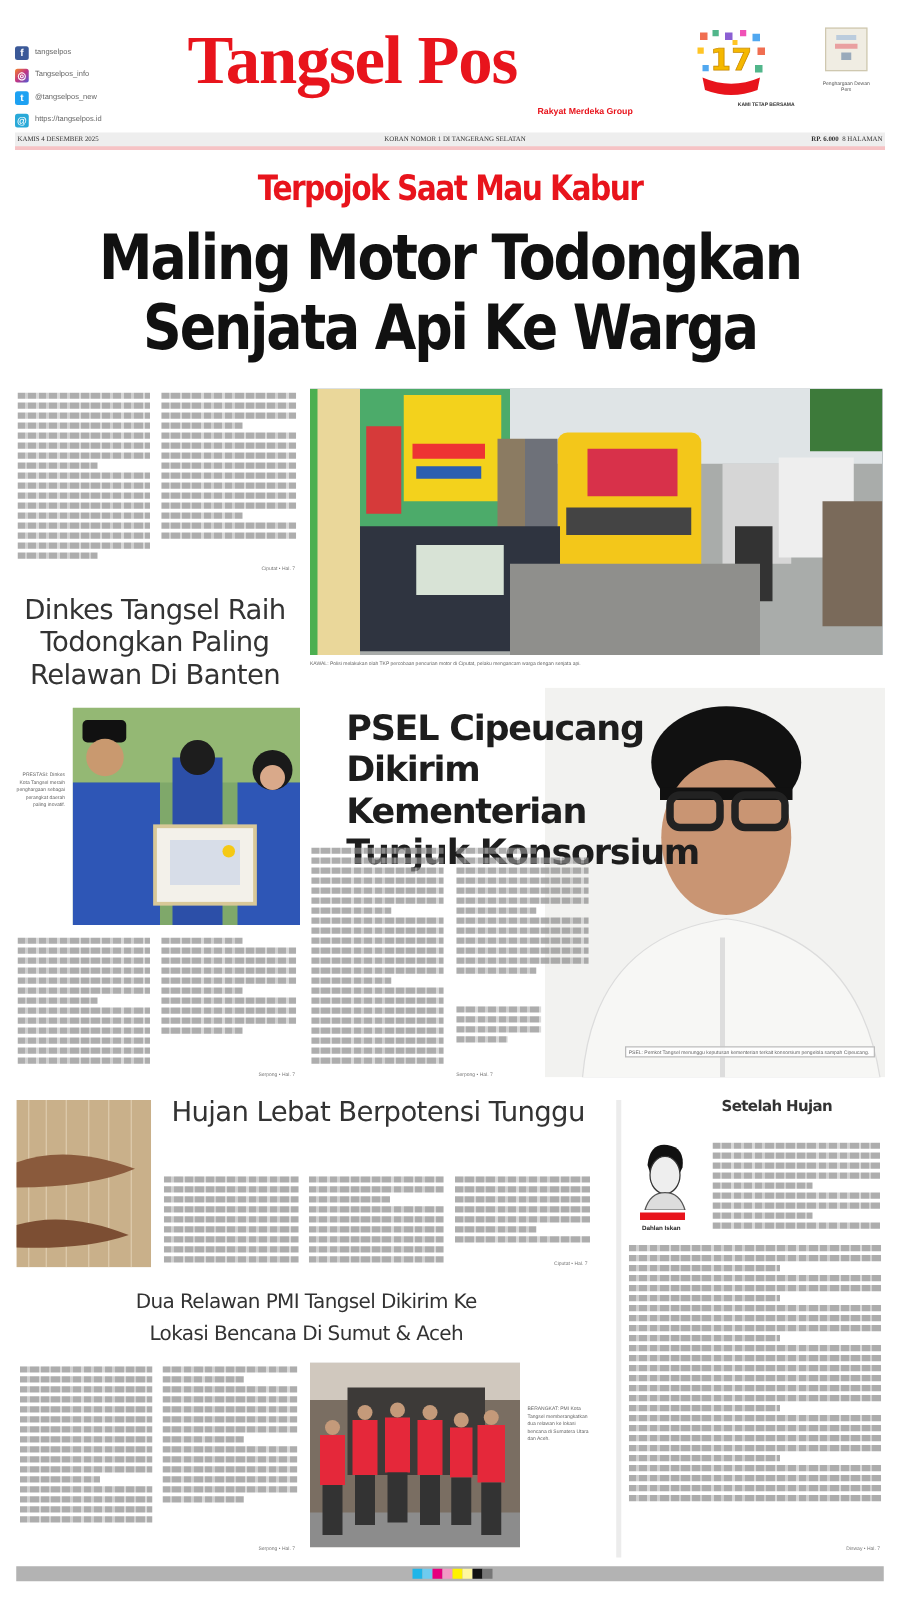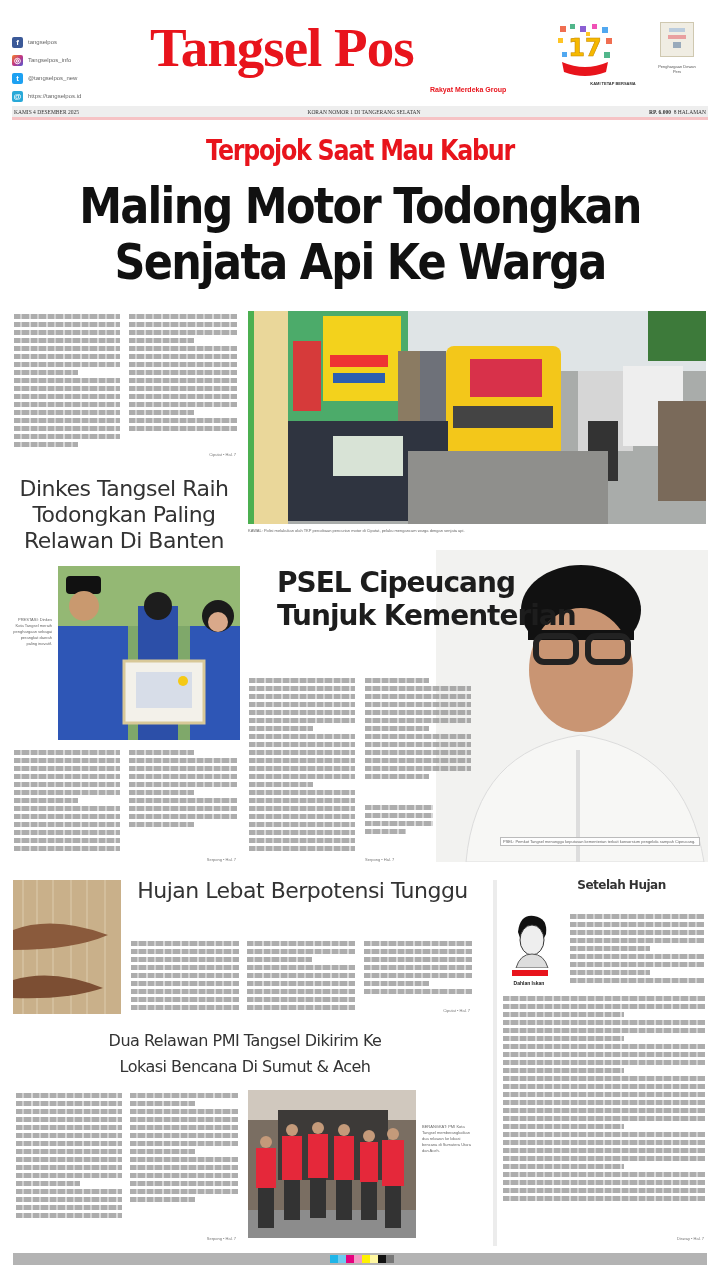--- a/index.html
+++ b/index.html
@@ -234,21 +234,22 @@
     <ellipse cx="145" cy="120" rx="52" ry="62" fill="#c99573"></ellipse>
     <rect x="92" y="80" width="106" height="10" fill="#111"></rect>
     <rect x="100" y="86" width="40" height="26" rx="8" fill="none" stroke="#222" stroke-width="6"></rect>
     <rect x="152" y="86" width="40" height="26" rx="8" fill="none" stroke="#222" stroke-width="6"></rect>
     <path d="M30 312 Q40 200 145 185 Q250 200 268 312 Z" fill="#f7f7f5" stroke="#dcdcdc"></path>
     <rect x="140" y="200" width="4" height="112" fill="#ddd"></rect>
   </svg>
 </div>
 <div class="abs psel-h" style="left:249px;top:566px;width:300px;margin-left:28px;">
   <div>PSEL Cipeucang</div>
-  <div>Tunjuk Kementerian</div>
+  <div>Dikirim Kementerian</div>
+  <div>Tunjuk Konsorsium</div>
 </div>
 <div class="abs col bars" style="left:249px;top:678px;width:106px;height:186px;">
   <span></span>
     <span></span>
     <span></span>
     <span></span>
     <span></span>
     <span></span>
     <span class="short"></span>
     <span></span>

